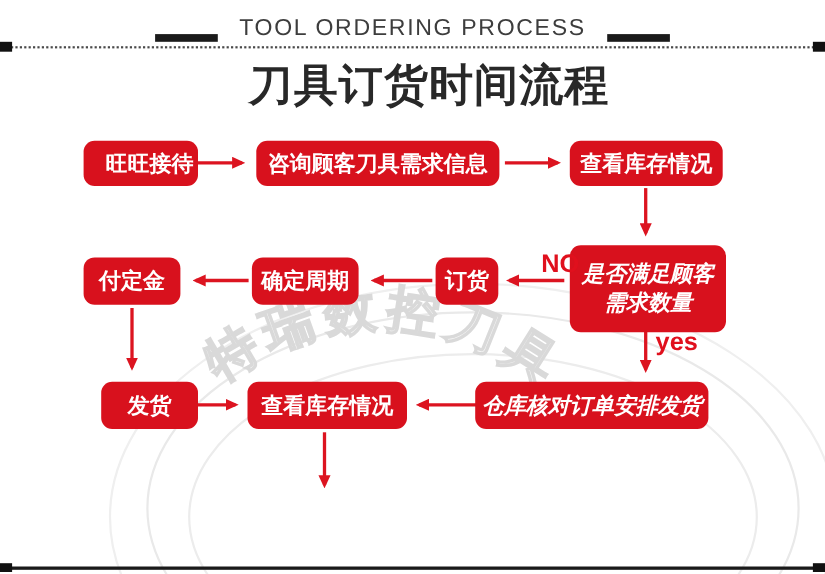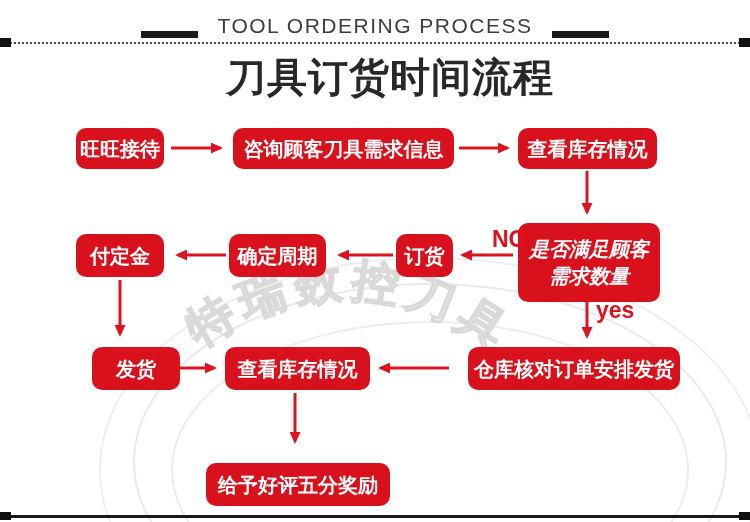--- a/index.html
+++ b/index.html
@@ -21,30 +21,30 @@
             font-size:40px;font-weight:bold;color:#282828;letter-spacing:1px;white-space:nowrap;padding-left:15px;}
 
   
   .layer{position:absolute;top:0;left:0;width:750px;height:522px;}
 
   .node{position:absolute;background:#d8111d;color:#ffffff;font-weight:bold;
         border-radius:10px;display:flex;flex-direction:column;align-items:center;
         justify-content:center;font-size:20px;line-height:26px;white-space:nowrap;
         text-align:center;}
 
-  .n-reception    {left:76px; top:128px;width:88px; height:41px;}
+  .n-reception    {left:76px; top:128px;width:88px; height:41px;padding-left:16px;}
   .n-consult      {left:233px;top:128px;width:221px;height:41px;}
   .n-check-stock  {left:518px;top:128px;width:139px;height:41px;}
   .n-pay-deposit  {left:76px; top:234px;width:88px; height:43px;}
   .n-confirm-cycle{left:229px;top:234px;width:97px; height:43px;}
   .n-order        {left:396px;top:234px;width:57px; height:43px;}
   .n-satisfy      {left:518px;top:223px;width:142px;height:79px;line-height:27px;font-style:italic;}
   .n-ship         {left:92px; top:347px;width:88px; height:43px;}
   .n-inspect      {left:225px;top:347px;width:145px;height:43px;}
-  .n-warehouse    {left:468px;top:347px;width:212px;height:43px;}
+  .n-warehouse    {left:432px;top:347px;width:212px;height:43px;font-style:italic;}
   .n-reward       {left:206px;top:463px;width:184px;height:43px;}
 
   .branch-label{position:absolute;color:#e0101d;font-weight:bold;font-size:23px;}
   .lbl-no {left:472px;top:226px;margin-left:20px;}
   .lbl-yes{left:596px;top:297px;}
 
   
   .divider-bottom{position:absolute;top:515px;left:10px;width:730px;border-top:3px solid #1a1a1a;}
   .sq-bl{top:512px;left:0;height:8px;}
   .sq-br{top:512px;right:0;height:8px;}
@@ -102,21 +102,20 @@
   <div class="node n-pay-deposit">付定金</div>
   <div class="node n-confirm-cycle">确定周期</div>
   <div class="node n-order">订货</div>
   <div class="node n-satisfy">
     <span>是否满足顾客</span>
     <span>需求数量</span>
   </div>
   <div class="node n-ship">发货</div>
   <div class="node n-inspect">查看库存情况</div>
   <div class="node n-warehouse">仓库核对订单安排发货</div>
-  <div class="node n-reward">给予好评五分奖励</div>
 
   <div class="branch-label lbl-no">NO</div>
   <div class="branch-label lbl-yes">yes</div>
 
   <div class="divider-bottom"></div>
   <div class="sq sq-bl"></div>
   <div class="sq sq-br"></div>
 
 </div>
 

